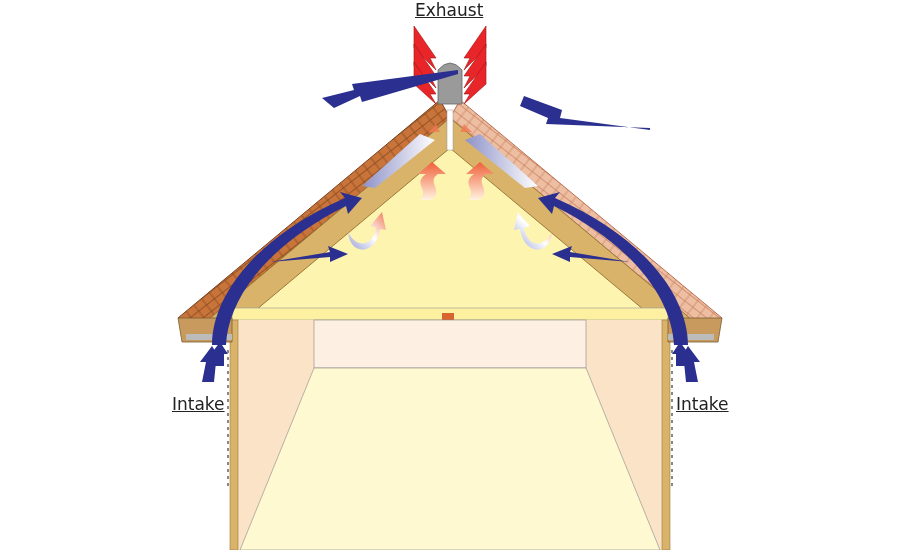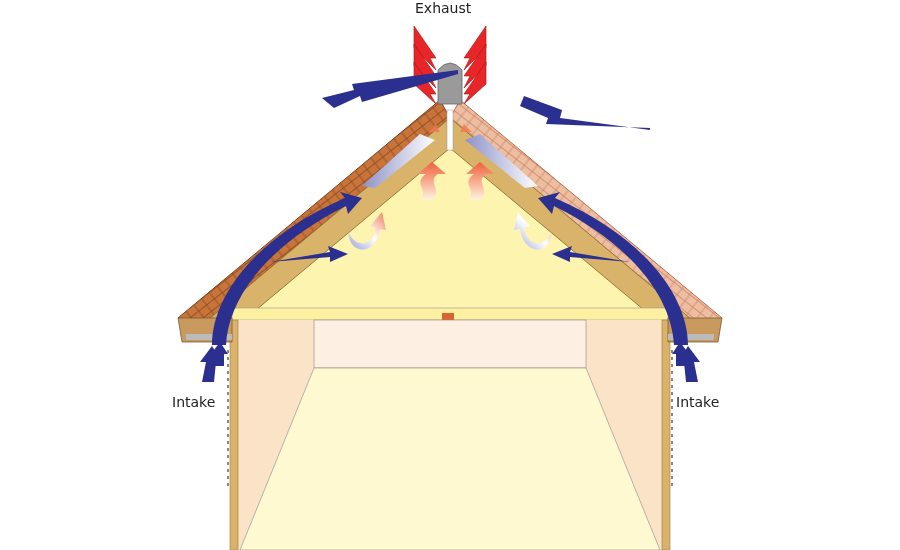--- a/index.html
+++ b/index.html
@@ -1,18 +1,18 @@
 <!DOCTYPE html>
 <html><head>
 <meta charset="utf-8">
 <style>
   html,body{margin:0;padding:0;background:#fff;}
   body{width:900px;height:550px;overflow:hidden;position:relative;font-family:"DejaVu Sans",sans-serif;}
   svg{position:absolute;left:0;top:0;}
-  .lbl{position:absolute;font-size:14px;color:#222;font-family:"DejaVu Sans",sans-serif;}
+  .lbl{position:absolute;font-size:17px;color:#222;font-family:"DejaVu Sans",sans-serif;text-decoration:underline;}
 </style>
 </head>
 <body>
 
 <svg width="900" height="550" viewBox="0 0 900 550">
   <defs>
     <pattern id="shL" width="10" height="8" patternUnits="userSpaceOnUse" patternTransform="rotate(-38)">
       <rect width="10" height="8" fill="#c8743a"></rect>
       <path d="M0 7.5 H10 M5 0 V8" stroke="#8a4a20" stroke-width="0.8"></path>
     </pattern>

